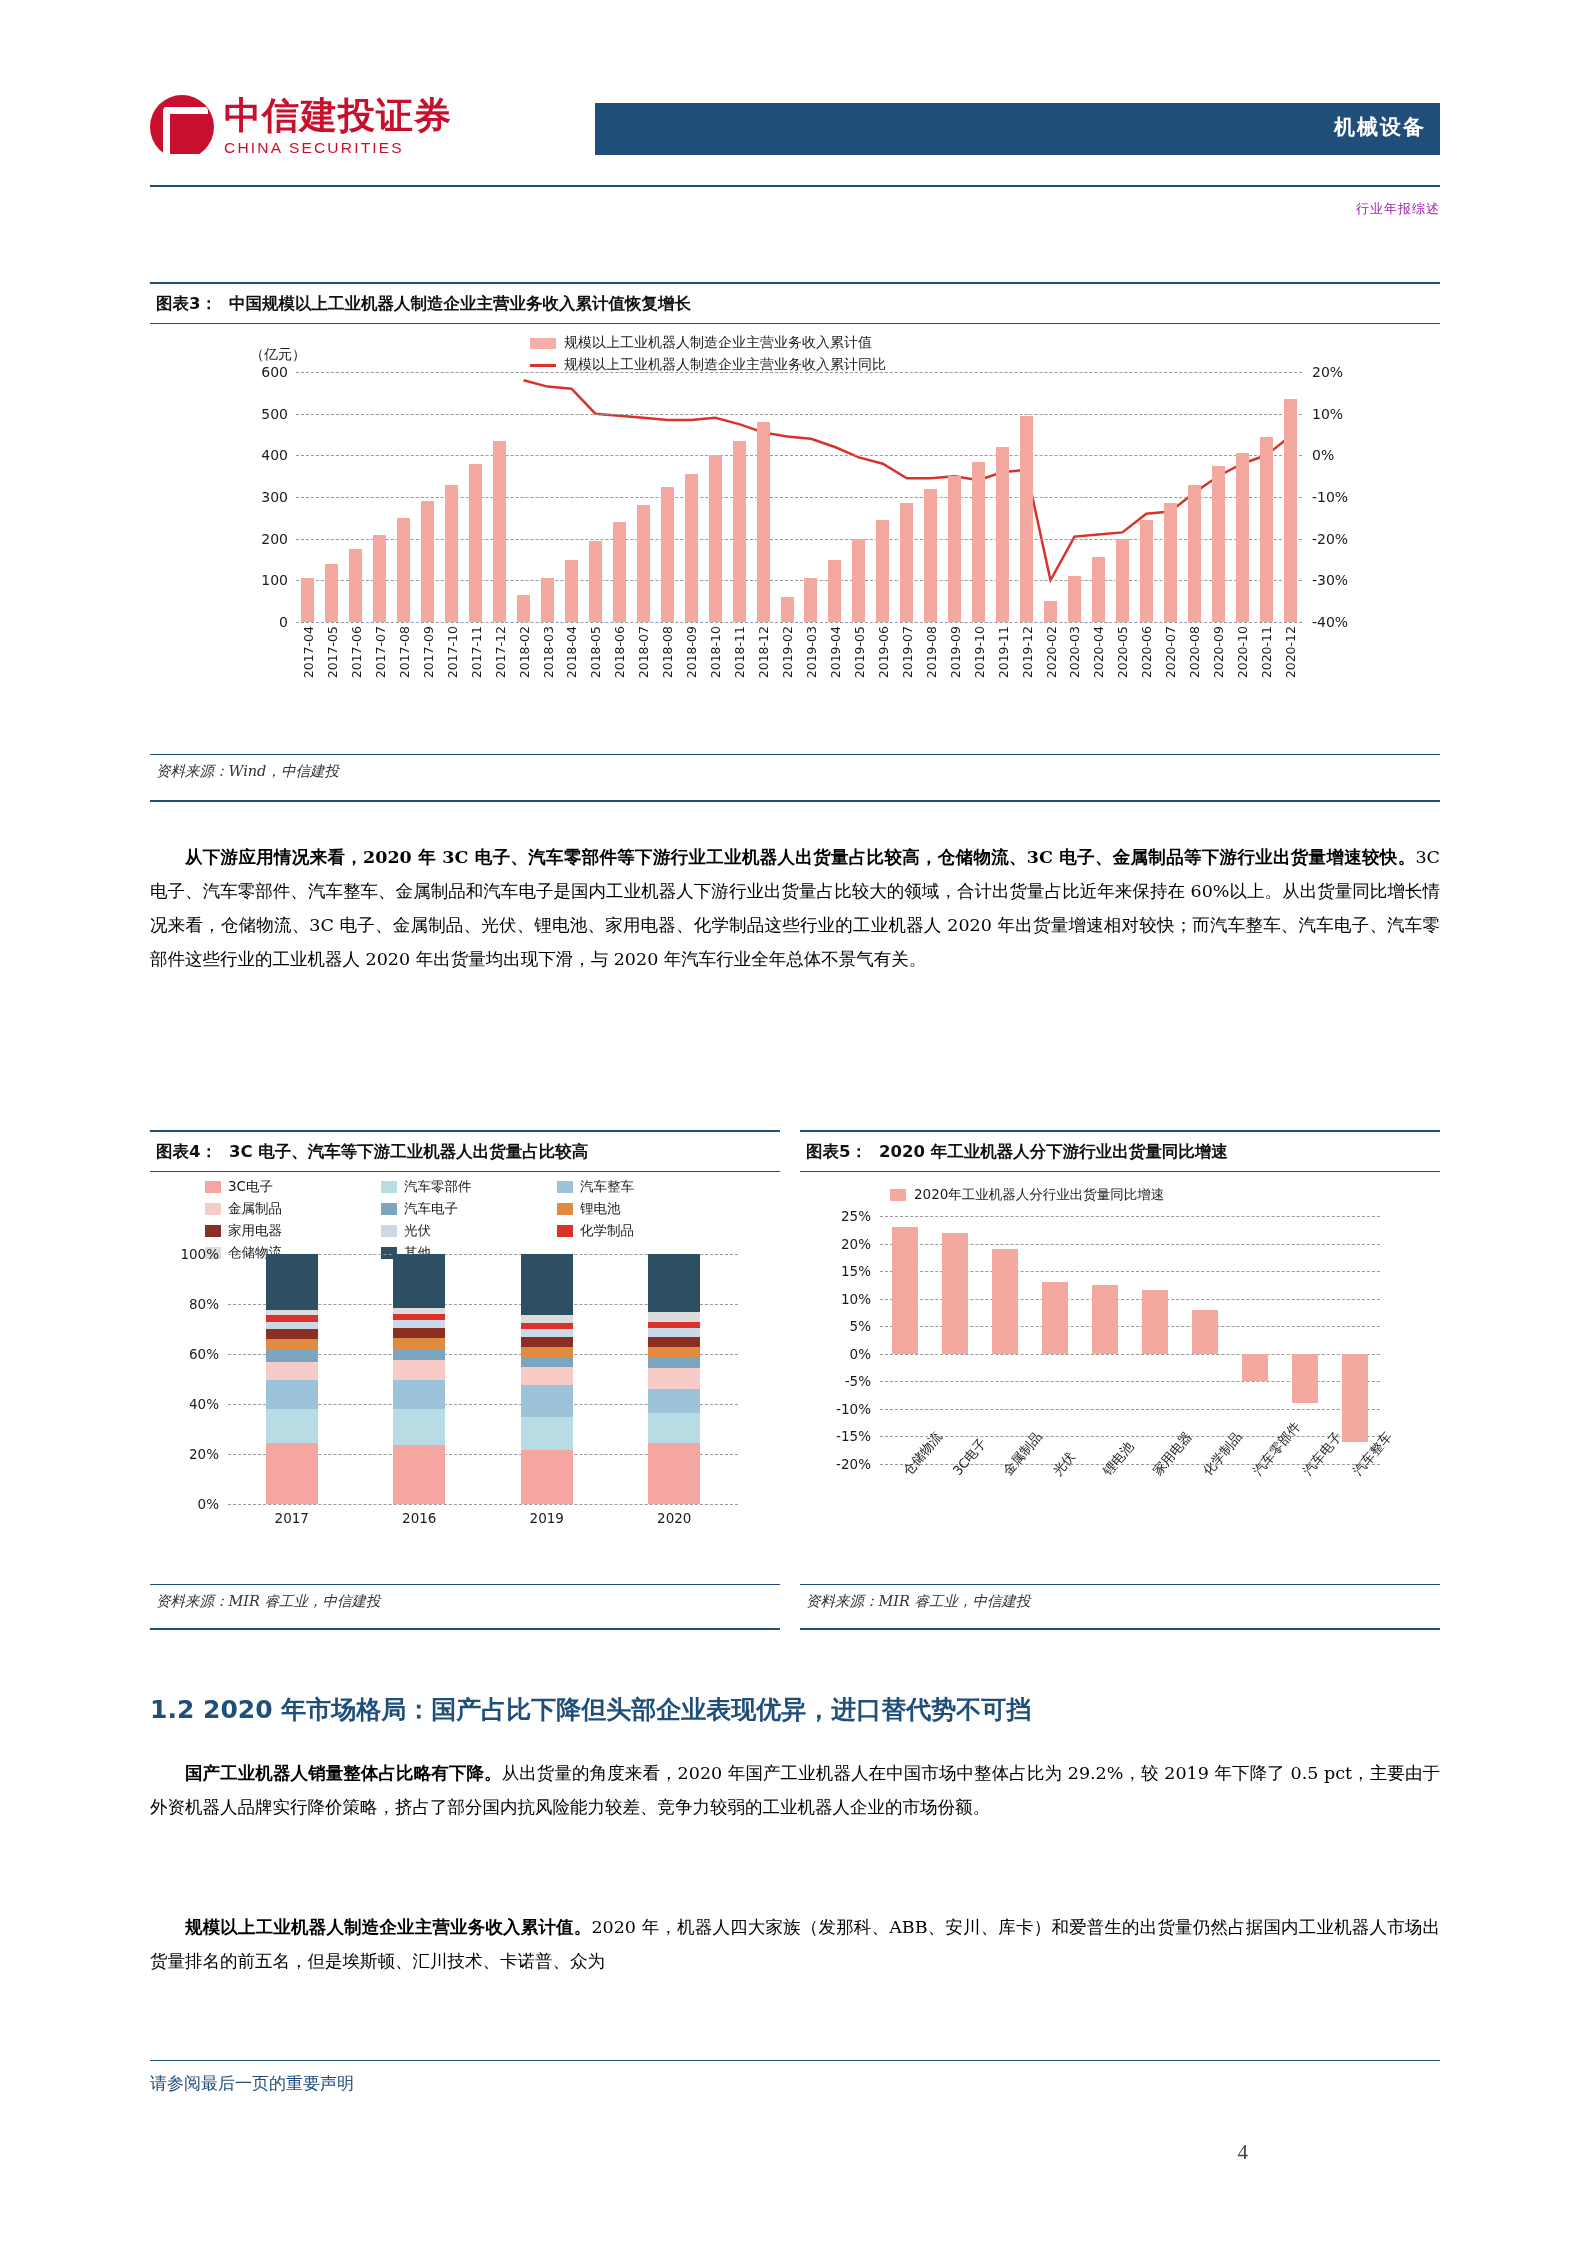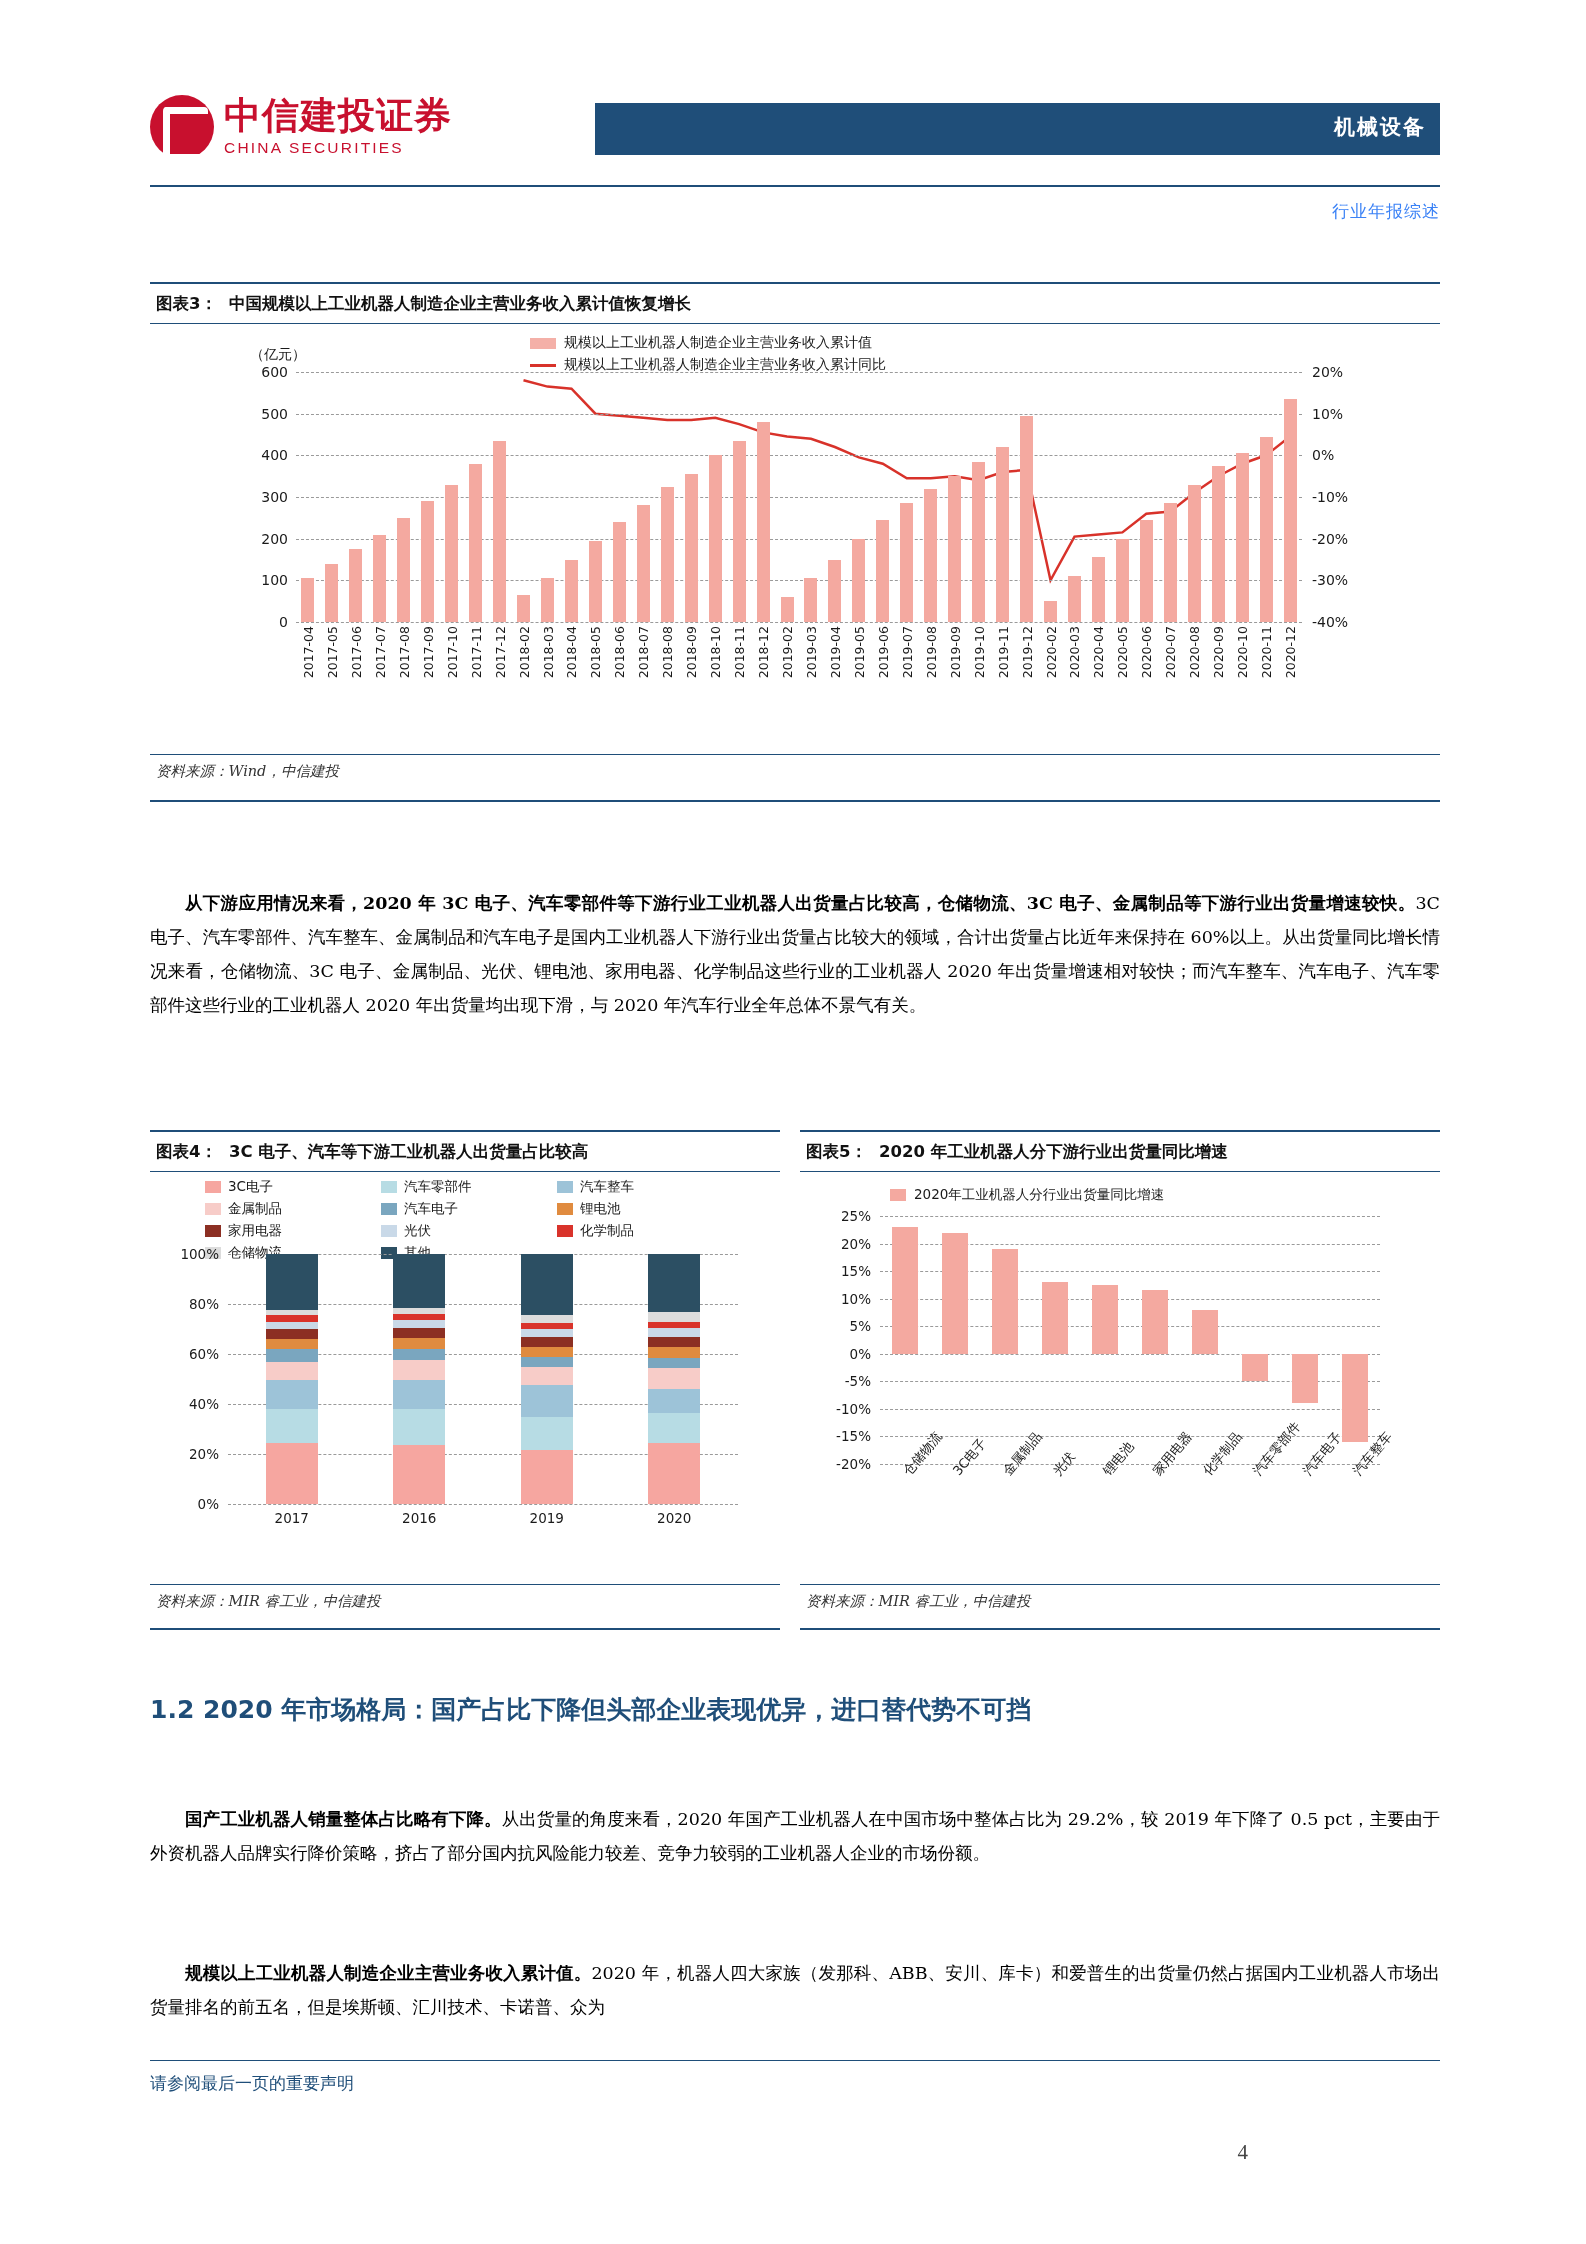--- a/index.html
+++ b/index.html
@@ -50,21 +50,21 @@
     position:absolute;right:14px;top:18px;
     font-family:"DejaVu Sans","Liberation Sans",sans-serif;
     font-size:21px;color:#ffffff;font-weight:bold;letter-spacing:2px;
   }
   .header-rule{
     position:absolute;left:0;top:90px;width:1290px;height:2px;background:#1f4e79;
   }
   .header-sub{
     position:absolute;right:0;top:105px;
     font-family:"DejaVu Sans","Liberation Sans",sans-serif;
-    font-size:17px;color:#3b82f6;letter-spacing:1px;
+    font-size:13px;color:#a21caf;letter-spacing:1px;
   }
   
   .figbox{
     position:absolute;box-sizing:border-box;
     border-top:2px solid #1f4e79;
     border-bottom:2px solid #1f4e79;
   }
   .figtitle{
     font-family:"DejaVu Sans","Liberation Sans",sans-serif;
     font-size:16.5px;font-weight:bold;color:#111;
@@ -157,21 +157,21 @@
   .c5-xl{position:absolute;left:66px;top:252px;width:500px;height:100px;}
   .c5-xl span{
     position:absolute;top:0;font-family:"DejaVu Sans","Liberation Sans",sans-serif;
     font-size:13px;white-space:nowrap;
     transform-origin:left top;transform:rotate(-50deg);
   }
   
   .para{
     position:absolute;width:1290px;left:150px;
     font-family:"DejaVu Serif","Liberation Serif",serif;
-    font-size:17.5px;line-height:34px;text-align:justify;color:#000;margin-top:46px;
+    font-size:17.5px;line-height:34px;text-align:justify;color:#000;
   }
   .para b{font-weight:bold;}
   .indent{text-indent:2em;}
   .h2{
     position:absolute;left:150px;width:1290px;
     font-family:"DejaVu Sans","Liberation Sans",sans-serif;
     font-size:25px;font-weight:bold;color:#1f4e79;
   }
   
   .footer-rule{position:absolute;left:150px;top:2060px;width:1290px;height:1px;background:#1f4e79;}

